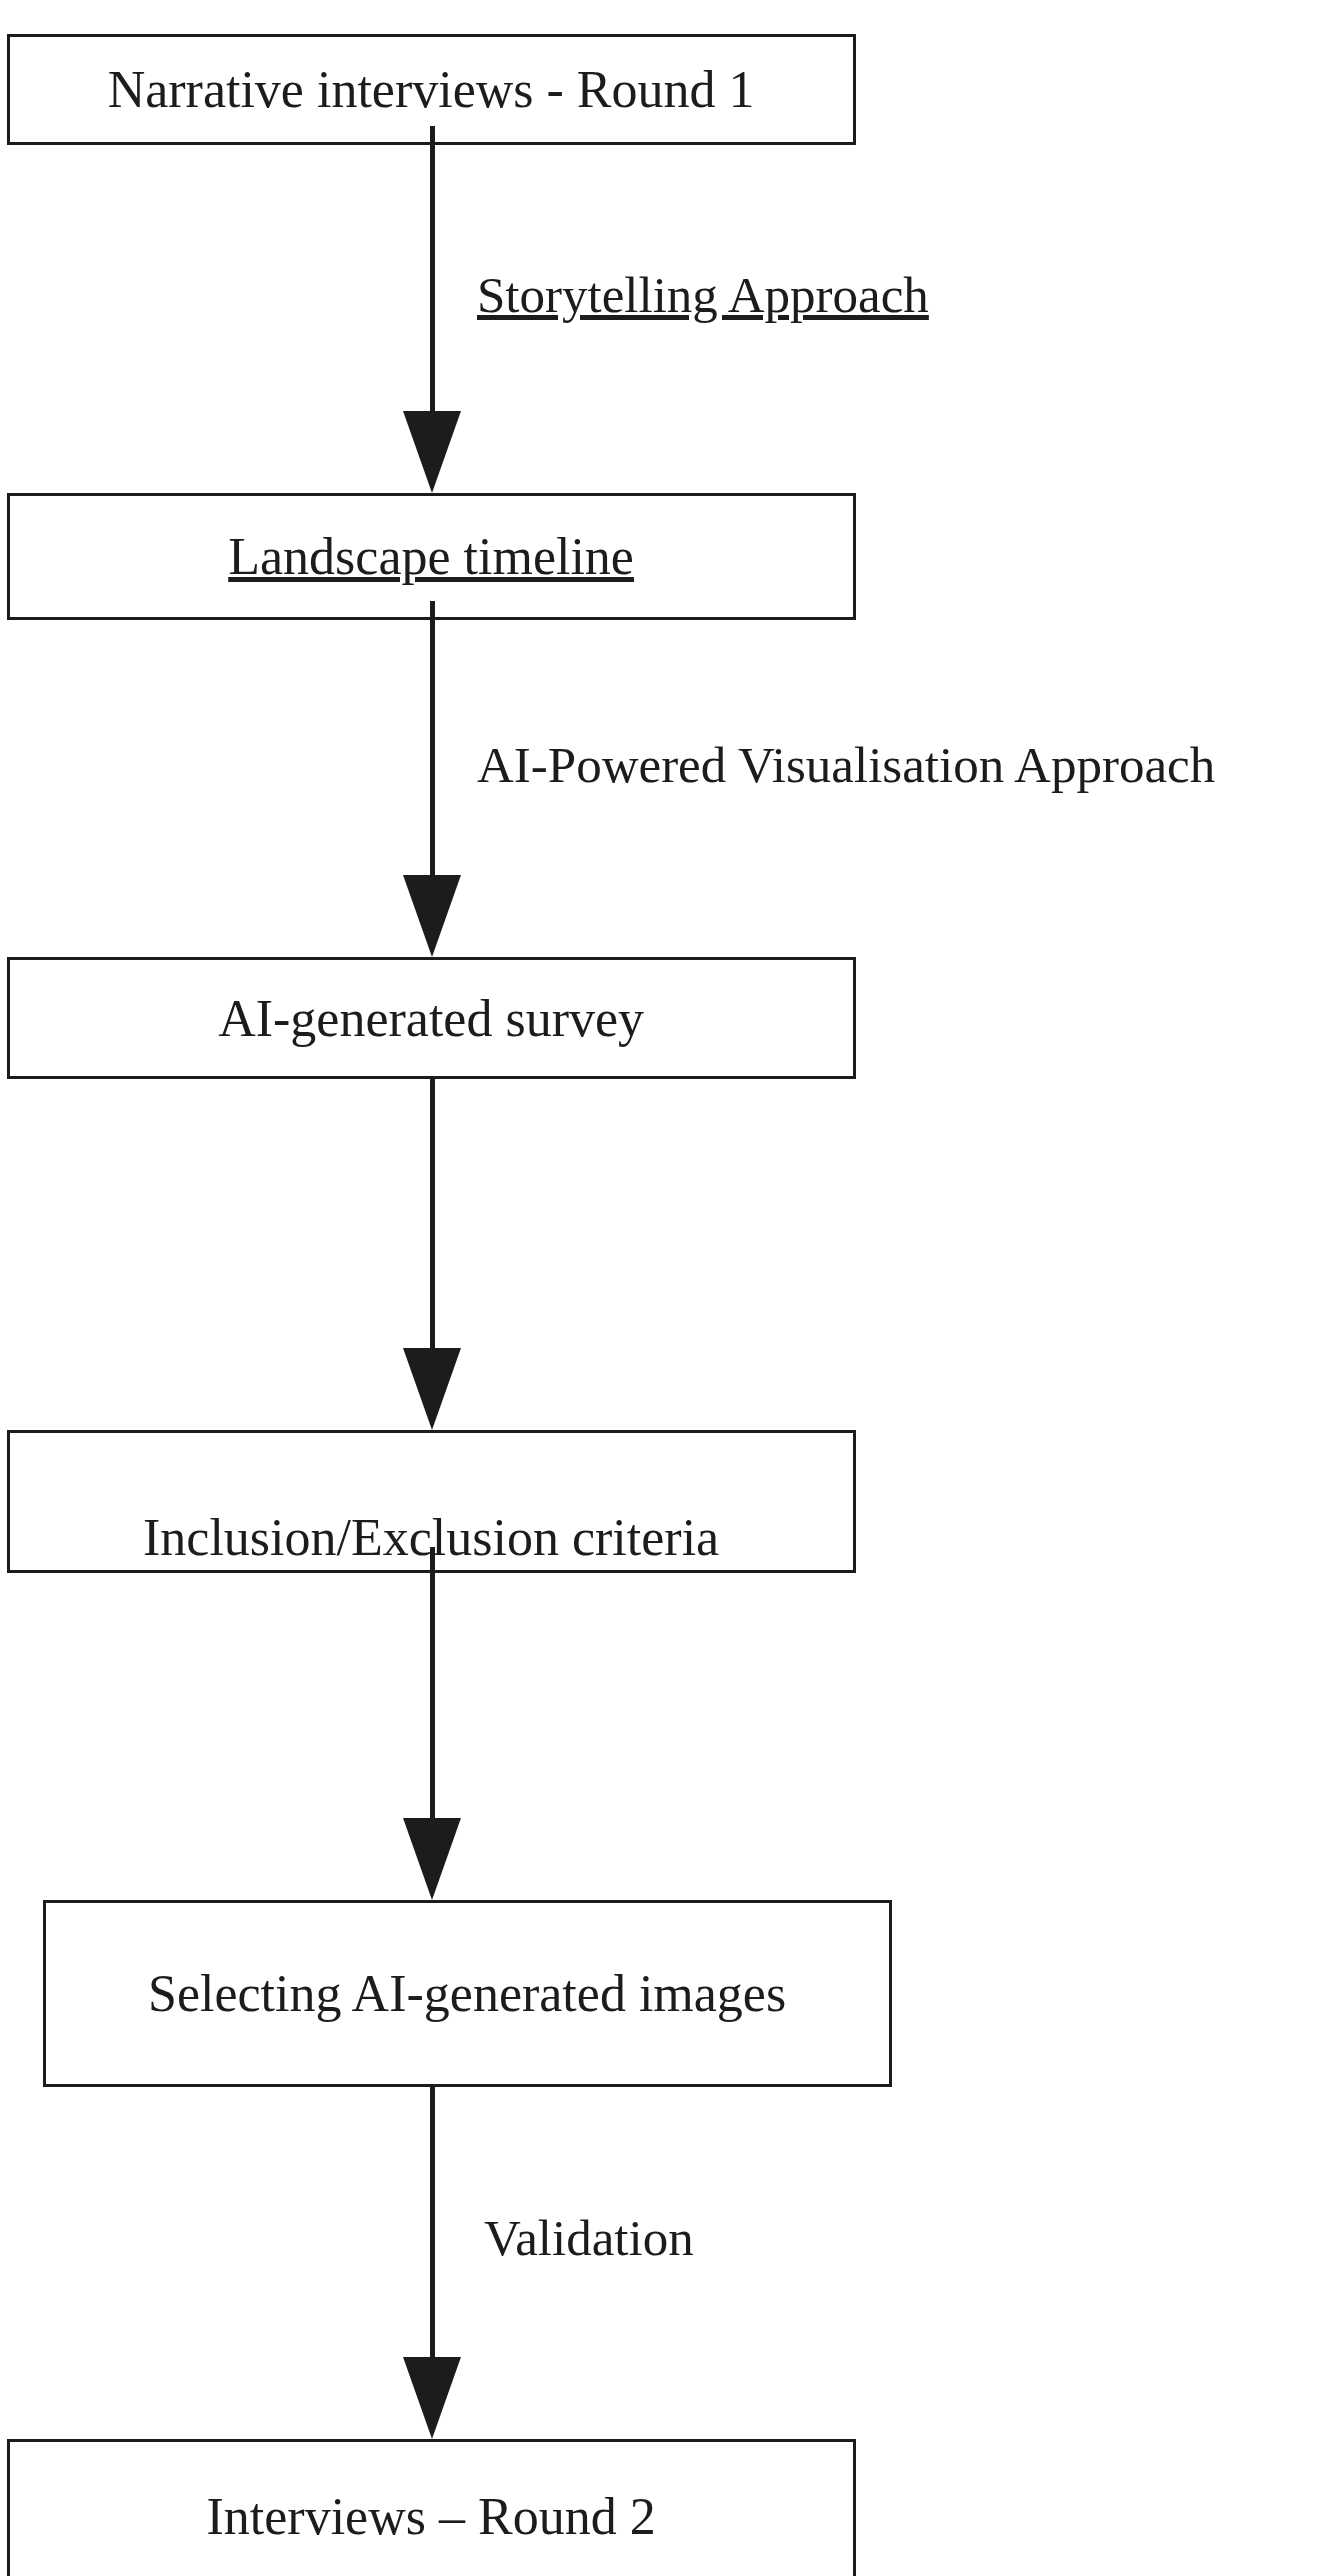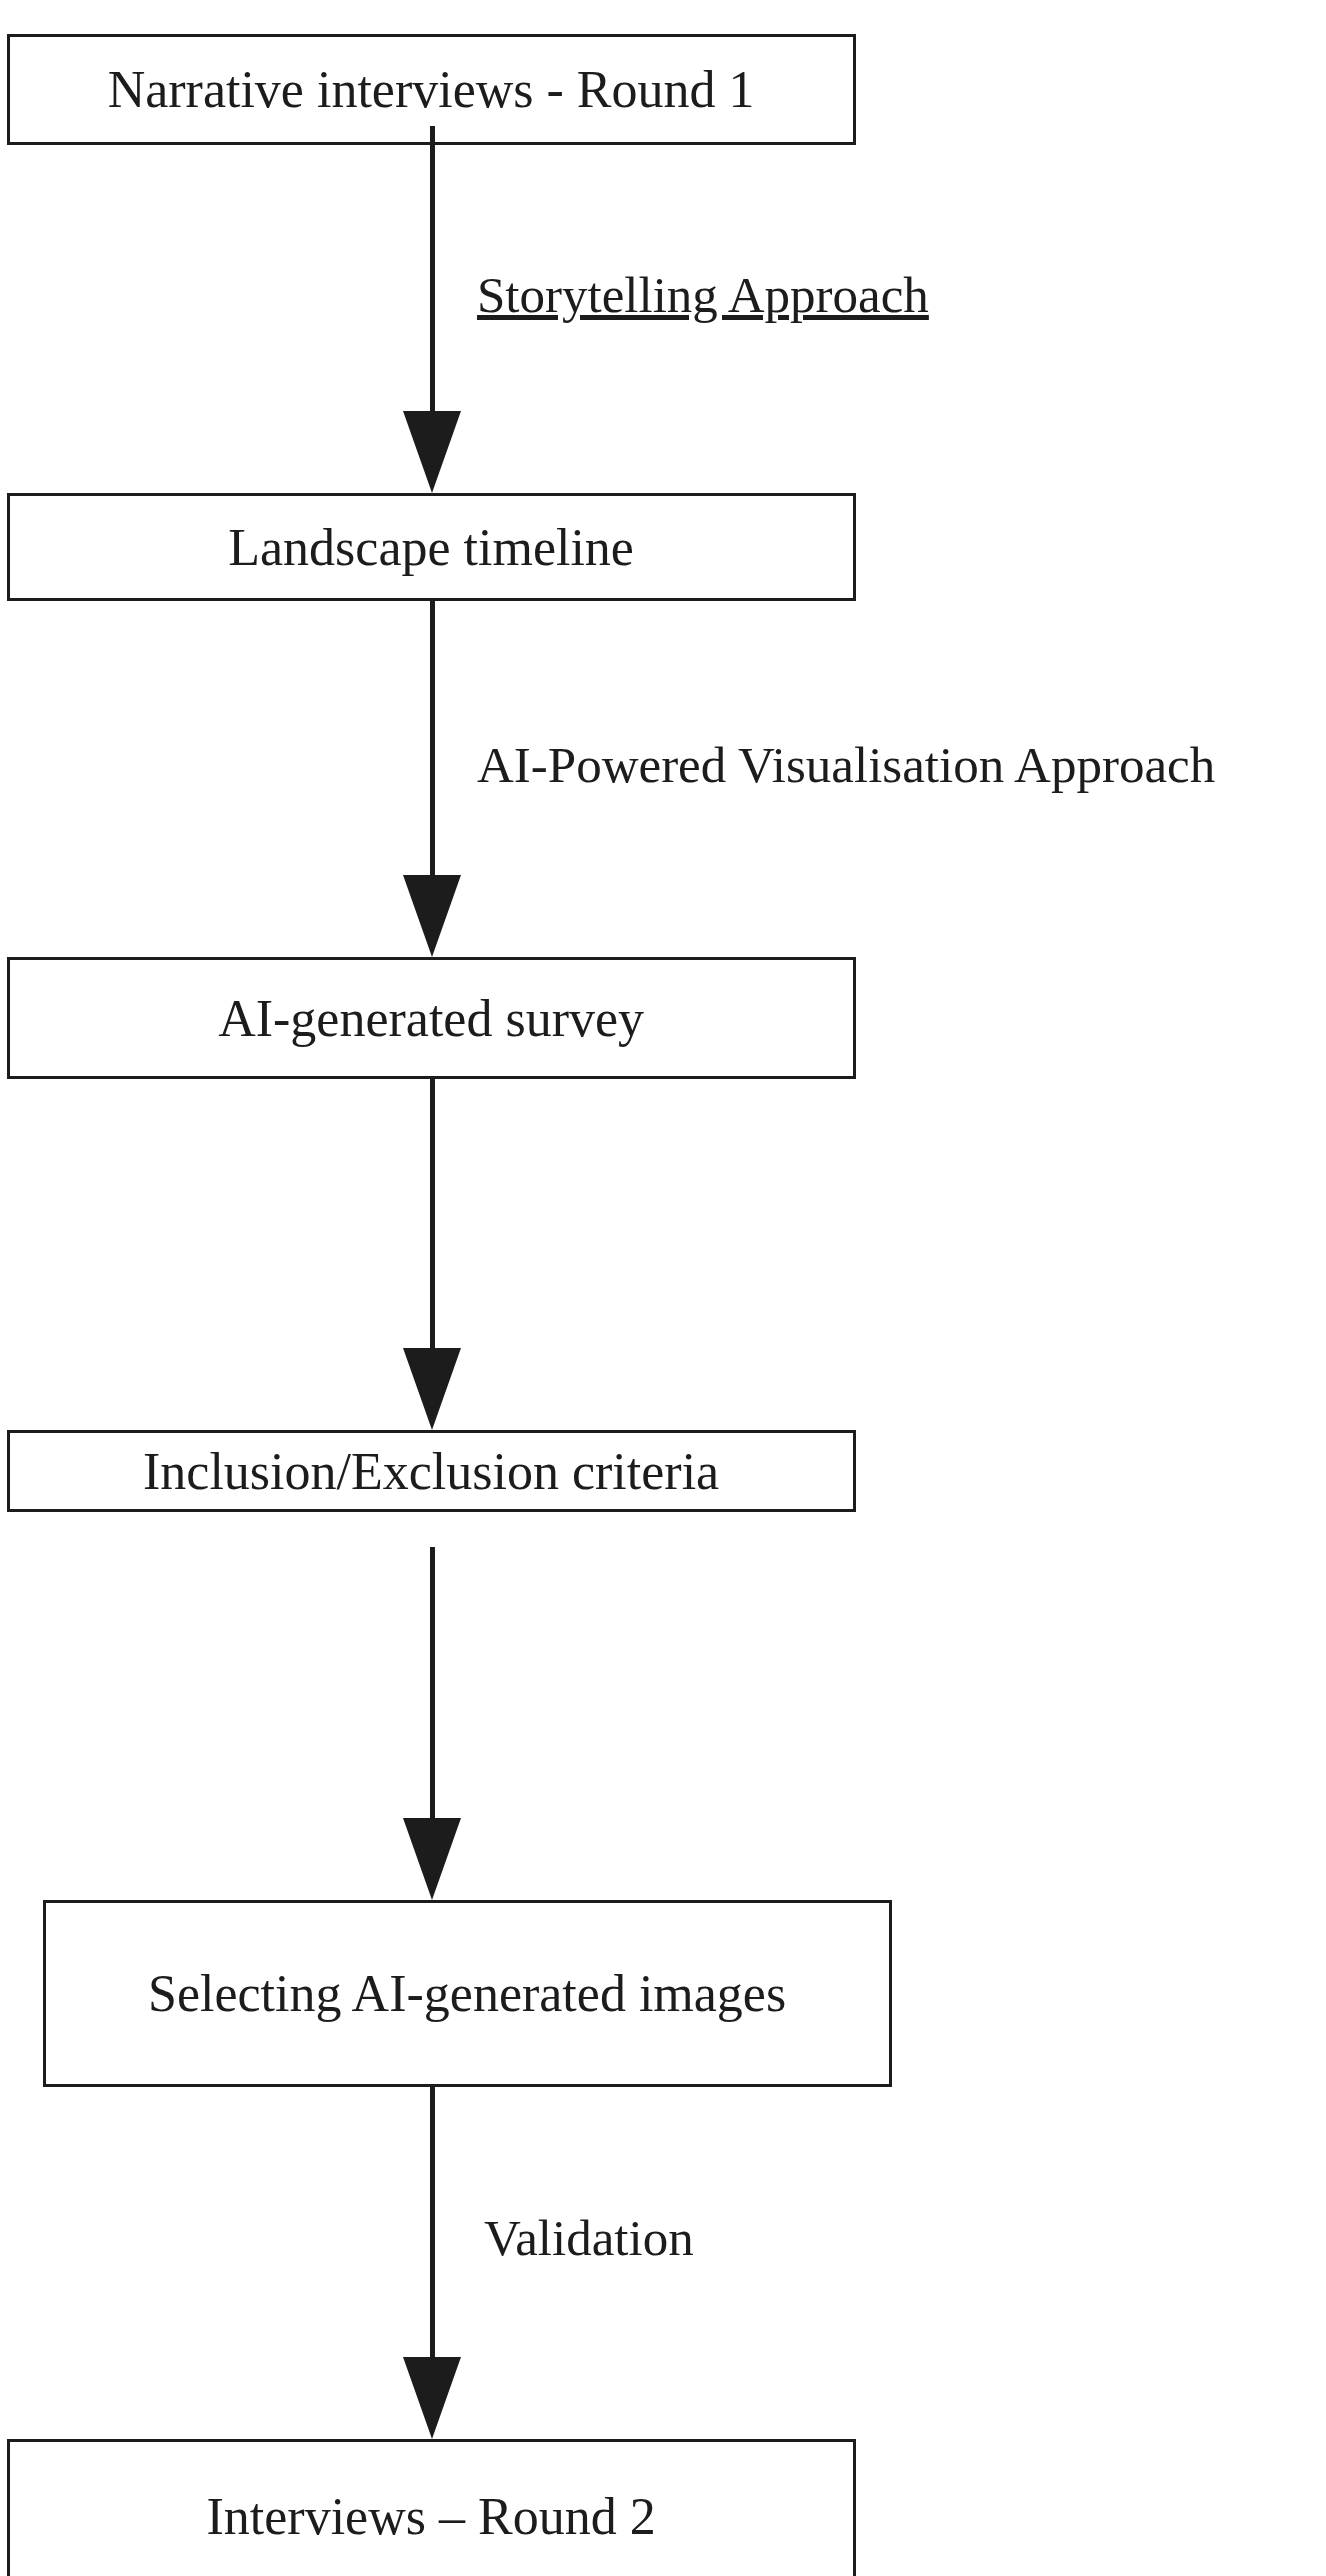--- a/index.html
+++ b/index.html
@@ -27,23 +27,23 @@
     display: flex;
     flex-direction: column;
     align-items: center;
     justify-content: center;
     text-align: center;
     font-size: 52px;
     line-height: 1.25;
     white-space: nowrap;
   }
   .b1 { top: 14.4px;   height: 111px; margin-top: 20px; }
-  .b2 { top: 493px;  height: 108px; }
+  .b2 { top: 493px;  height: 127px; text-decoration: underline; }
   .b3 { top: 957px; height: 122px; }
-  .b4 { top: 1430px; height: 82px; }
+  .b4 { top: 1430px; height: 143px; justify-content: flex-end; }
   .b5 { top: 1900px; height: 187px; margin-left: 36px; }
   .b6 { top: 2439px; height: 154px; }
 
   
   .shaft {
     position: absolute;
     left: 430px;
     width: 5.2px;
     background: #1c1c1c;
   }

